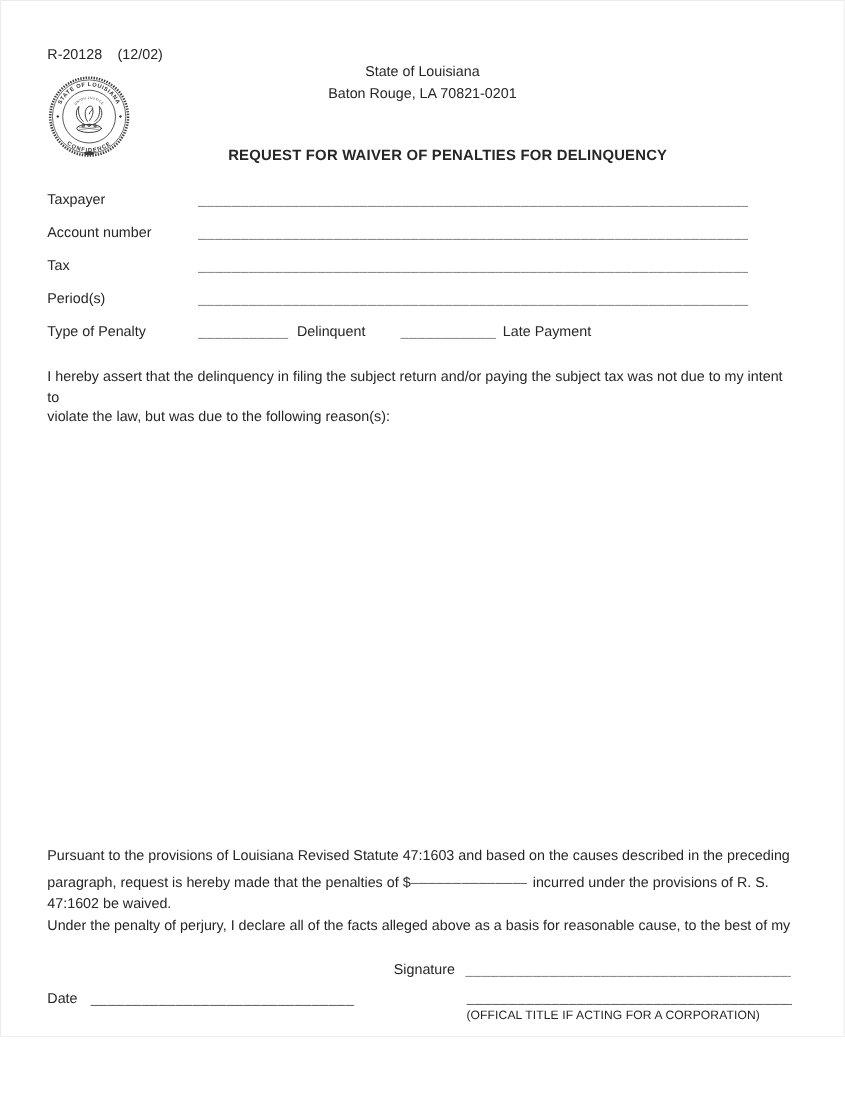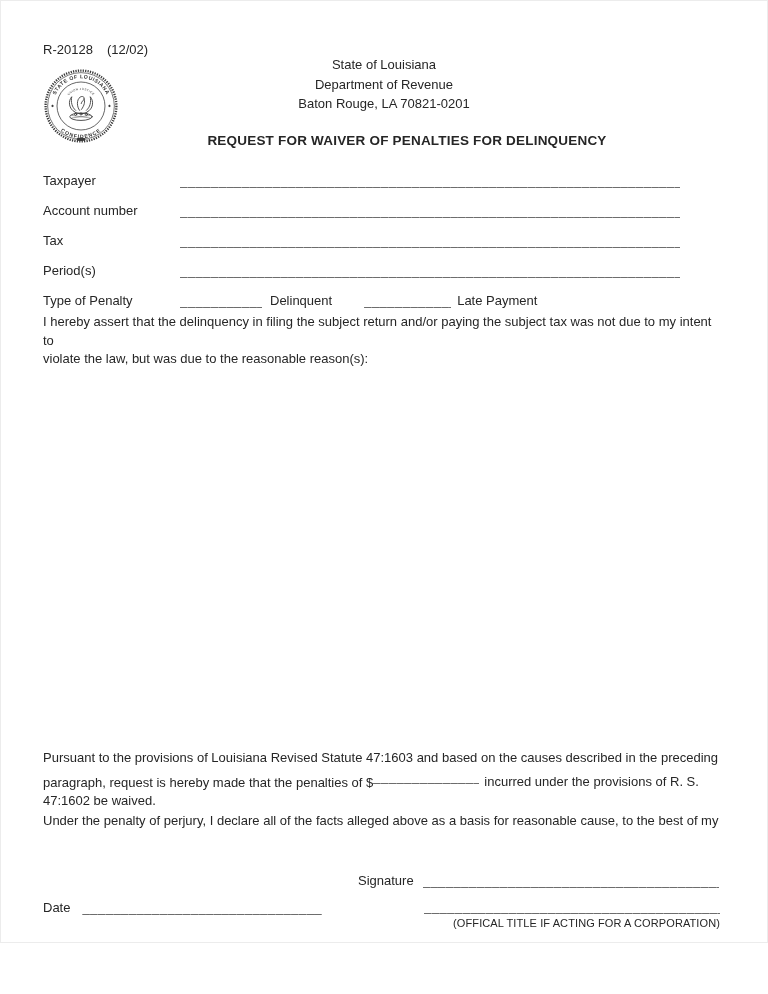--- a/index.html
+++ b/index.html
@@ -23,33 +23,33 @@
   .w500 { width:500px; } .w296 { width:296px; } .w240 { width:240px; }
   .w106 { width:106px; } .w82 { width:82px; } .w87 { width:87px; }
   
   .fields { left:43px; top:165px; width:660px; }
   .field-row { display:flex; align-items:center; height:30px; }
   .field-label { flex:0 0 137px; }
   .opt-label-1 { margin-left:8px; }
   .blank2 { margin-left:32px; }
   .opt-label-2 { margin-left:6px; }
   
-  .para { left:43px; width:682px; line-height:18.5px; }
+  .para { left:43px; width:682px; line-height:18.5px;margin-top:20px; }
   .para-assertion { top:313px; }
   .para-request { top:749px; }
   .para-perjury { top:812px; }
   .after-blank { margin-left:5px; }
   .reasons-area { left:43px; top:352px; width:682px; height:388px; }
   
   .sig-row { left:358px; top:873px; display:flex; align-items:flex-end; }
   .sig-row .blank { margin-left:9px; }
   .date-row { left:43px; top:900px; display:flex; align-items:baseline; }
   .date-row .blank { margin-left:12px; }
   .official-line { left:424px; top:899px; }
-  .official-caption { left:424px; top:917px; width:296px; text-align:right; font-size:11px; letter-spacing:0.1px; white-space:nowrap; }
+  .official-caption { left:424px; top:917px; width:296px; text-align:left; font-size:11px; letter-spacing:0.1px; white-space:nowrap; }
 </style>
 </head>
 <body>
 
 <div class="page">
 
   <div class="abs form-id">
     <span>R-20128</span><span class="rev">(12/02)</span>
   </div>
 
@@ -85,21 +85,20 @@
         <circle cx="40" cy="48.2" r="1.1"></circle>
         <circle cx="45.5" cy="48.6" r="1.1"></circle>
         <path d="M 30.5 52.3 L 49.5 49.7 M 30.5 49.7 L 49.5 52.3" stroke-width="0.45"></path>
       </g>
       <ellipse cx="40" cy="74.2" rx="4.6" ry="1.8" fill="#3a3a3a"></ellipse>
     </svg>
   </div>
 
   <div class="abs agency">
     <div>State of Louisiana</div>
-    <div>Department of Revenue</div>
     <div>Baton Rouge, LA 70821-0201</div>
   </div>
 
   <div class="abs doc-title">REQUEST FOR WAIVER OF PENALTIES FOR DELINQUENCY</div>
 
   <div class="abs fields">
     <div class="field-row">
       <span class="field-label">Taxpayer</span>
       <span class="blank w500">________________________________________________________________________________</span>
     </div>
@@ -119,21 +118,21 @@
       <span class="field-label">Type of Penalty</span>
       <span class="blank w82">________________________________________________________________________________</span>
       <span class="opt-label-1">Delinquent</span>
       <span class="blank w87 blank2">________________________________________________________________________________</span>
       <span class="opt-label-2">Late Payment</span>
     </div>
   </div>
 
   <div class="abs para para-assertion">
     <div>I hereby assert that the delinquency in filing the subject return and/or paying the subject tax was not due to my intent to</div>
-    <div>violate the law, but was due to the reasonable reason(s):</div>
+    <div>violate the law, but was due to the following reason(s):</div>
   </div>
 
   <div class="abs reasons-area"></div>
 
   <div class="abs para para-request">
     <div>Pursuant to the provisions of Louisiana Revised Statute 47:1603 and based on the causes described in the preceding</div>
     <div>
       <span>paragraph, request is hereby made that the penalties of $</span><span class="blank w106">________________________________________________________________________________</span><span class="after-blank">incurred under the provisions of R. S.</span>
     </div>
     <div>47:1602 be waived.</div>

